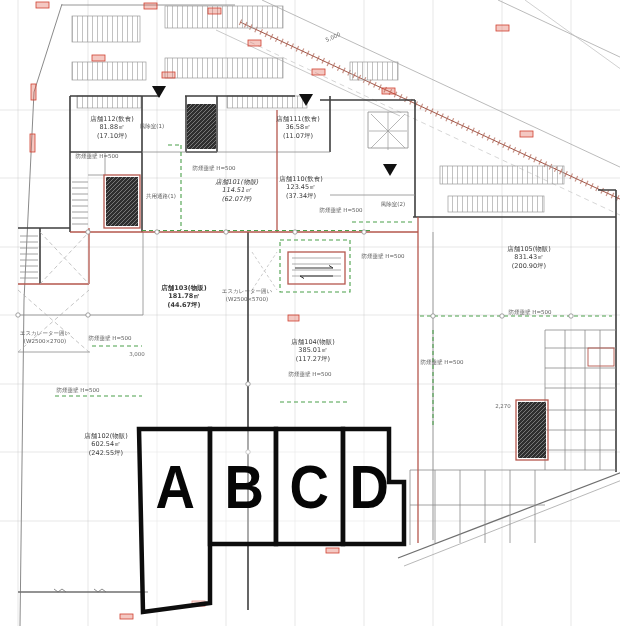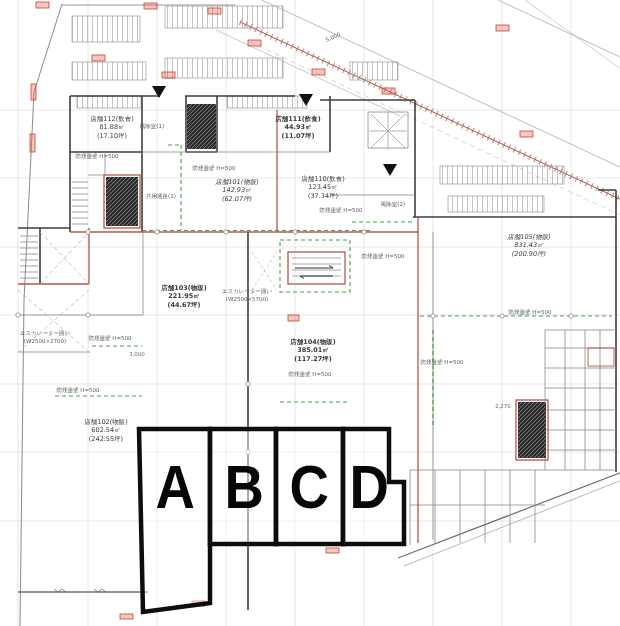--- a/index.html
+++ b/index.html
@@ -180,51 +180,51 @@
     <path d="M343 429H389V482H404V544H343Z"></path>
   </g>
 </svg>
 
 <div id="labels">
       <div class="lbl store" style="left: 112px; top: 128px;">
         <div>店舗112(飲食)</div>
         <div>81.88㎡</div>
         <div>(17.10坪)</div>
       </div>
-      <div class="lbl store" style="left: 298px; top: 128px; font-weight: bold;">
+      <div class="lbl store" style="left: 298px; top: 128px;">
         <div>店舗111(飲食)</div>
-        <div>44.93㎡</div>
+        <div>36.58㎡</div>
         <div>(11.07坪)</div>
       </div>
       <div class="lbl store" style="left: 237px; top: 191px; font-style: italic;">
         <div>店舗101(物販)</div>
-        <div>142.93㎡</div>
+        <div>114.51㎡</div>
         <div>(62.07坪)</div>
       </div>
-      <div class="lbl store" style="left: 323px; top: 188px; text-align: center;">
+      <div class="lbl store" style="left: 301px; top: 188px; text-align: center;">
         <div>店舗110(飲食)</div>
         <div>123.45㎡</div>
         <div>(37.34坪)</div>
       </div>
-      <div class="lbl store" style="left: 529px; top: 246px; font-style: italic;">
+      <div class="lbl store" style="left: 529px; top: 258px;">
         <div>店舗105(物販)</div>
         <div>831.43㎡</div>
         <div>(200.90坪)</div>
       </div>
       <div class="lbl store" style="left: 184px; top: 297px; font-weight: bold;">
         <div>店舗103(物販)</div>
-        <div>221.95㎡</div>
+        <div>181.78㎡</div>
         <div>(44.67坪)</div>
       </div>
-      <div class="lbl store" style="left: 313px; top: 351px; font-weight: bold;">
+      <div class="lbl store" style="left: 313px; top: 351px;">
         <div>店舗104(物販)</div>
         <div>385.01㎡</div>
         <div>(117.27坪)</div>
       </div>
-      <div class="lbl store" style="left: 106px; top: 431px;">
+      <div class="lbl store" style="left: 106px; top: 445px;">
         <div>店舗102(物販)</div>
         <div>602.54㎡</div>
         <div>(242.55坪)</div>
       </div>
       <div class="lbl tiny" style="left: 97px; top: 156px;">防煙垂壁 H=500</div>
       <div class="lbl tiny" style="left: 214px; top: 168px;">防煙垂壁 H=500</div>
       <div class="lbl tiny" style="left: 341px; top: 210px;">防煙垂壁 H=500</div>
       <div class="lbl tiny" style="left: 383px; top: 256px;">防煙垂壁 H=500</div>
       <div class="lbl tiny" style="left: 310px; top: 374px;">防煙垂壁 H=500</div>
       <div class="lbl tiny" style="left: 442px; top: 362px;">防煙垂壁 H=500</div>

